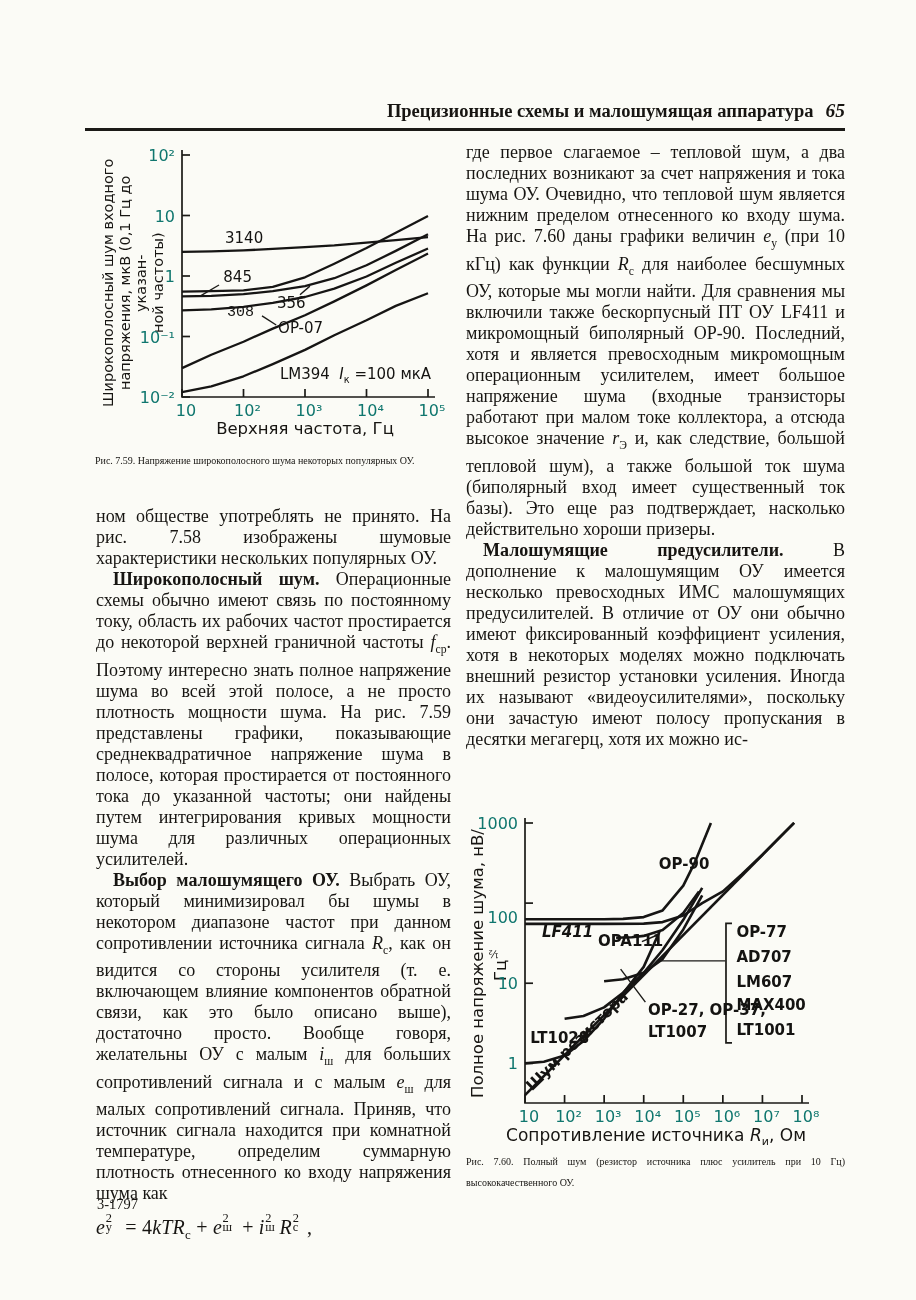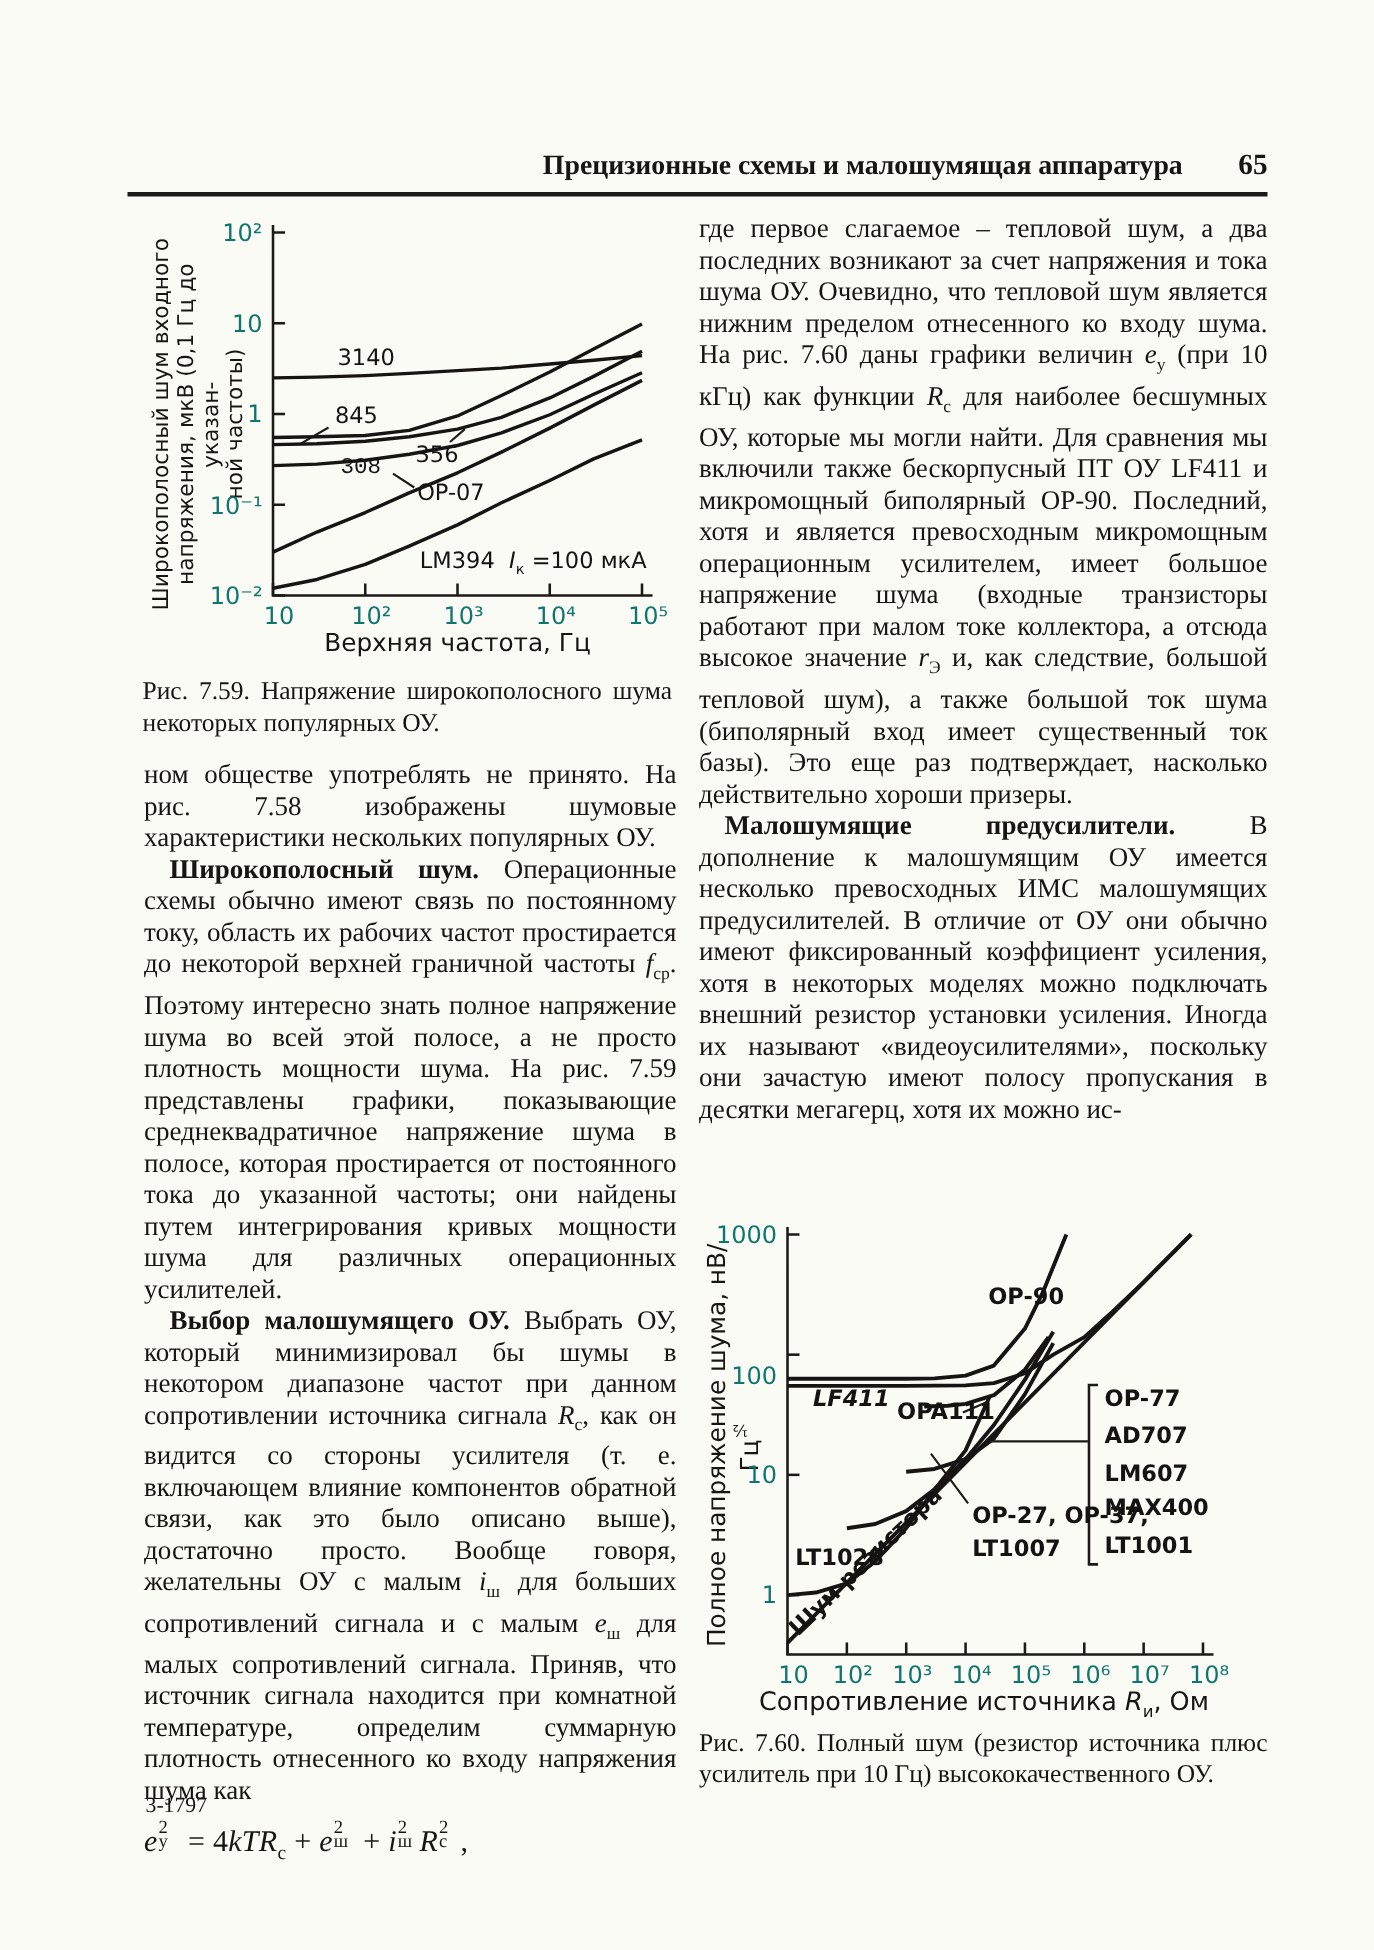--- a/index.html
+++ b/index.html
@@ -5,21 +5,21 @@
   html,body{margin:0;padding:0;}
   body{
     width:916px;height:1300px;position:relative;overflow:hidden;
     background:#fbfbf6;color:#171512;
     font-family:"Liberation Serif","DejaVu Serif",serif;
   }
   .abs{position:absolute;}
   
   .header{left:85px;top:100px;width:760px;display:flex;justify-content:flex-end;align-items:baseline;
           font-weight:bold;font-size:18.5px;white-space:nowrap;}
-  .pagenum{margin-left:37px;font-size:19.5px;}
+  .pagenum{margin-left:12px;font-size:19.5px;font-style:italic;}
   .header-rule{left:85px;top:128px;width:760px;height:3px;background:#1b1a17;}
   
   .col{font-size:18px;line-height:21px;text-align:justify;}
   .col p{margin:0;}
   .col p.ind{text-indent:17px;}
   #left-col{left:96px;top:506px;width:355px;}
   #right-col{left:466px;top:142px;width:379px;}
   i{font-style:italic;}
   sub{font-size:0.65em;}
   sup{font-size:0.65em;}
@@ -45,21 +45,21 @@
   .clabel{position:absolute;font-family:"DejaVu Sans","Liberation Sans",sans-serif;
           font-size:15px;white-space:nowrap;color:#141311;}
   #fig760 .clabel{font-weight:700;}
   .ylabel-rot{position:absolute;writing-mode:vertical-rl;transform:rotate(180deg);
               font-family:"DejaVu Sans","Liberation Sans",sans-serif;text-align:center;}
   #fig759 .ylabel-rot{left:5px;top:12px;height:262px;font-size:14.5px;line-height:16.5px;}
   #fig760 .ylabel-rot{left:2px;top:6px;height:286px;font-size:16.5px;}
   .xlabel{position:absolute;text-align:center;font-family:"DejaVu Sans","Liberation Sans",sans-serif;}
   #fig759 .xlabel{left:87px;width:246px;top:279px;font-size:16.5px;}
   #fig760 .xlabel{left:30px;width:320px;top:310px;font-size:17px;}
-  .caption{position:absolute;font-size:17px;line-height:20.5px;text-align:justify;}
+  .caption{position:absolute;font-size:10px;line-height:20.5px;text-align:justify;}
   #caption-759{left:95px;top:451px;width:353px;}
   #caption-760{left:466px;top:1152px;width:379px;}
 </style>
 </head>
 <body>
 
 <div class="abs header">
   <span>Прецизионные схемы и малошумящая аппаратура</span>
   <span class="pagenum">65</span>
 </div>

